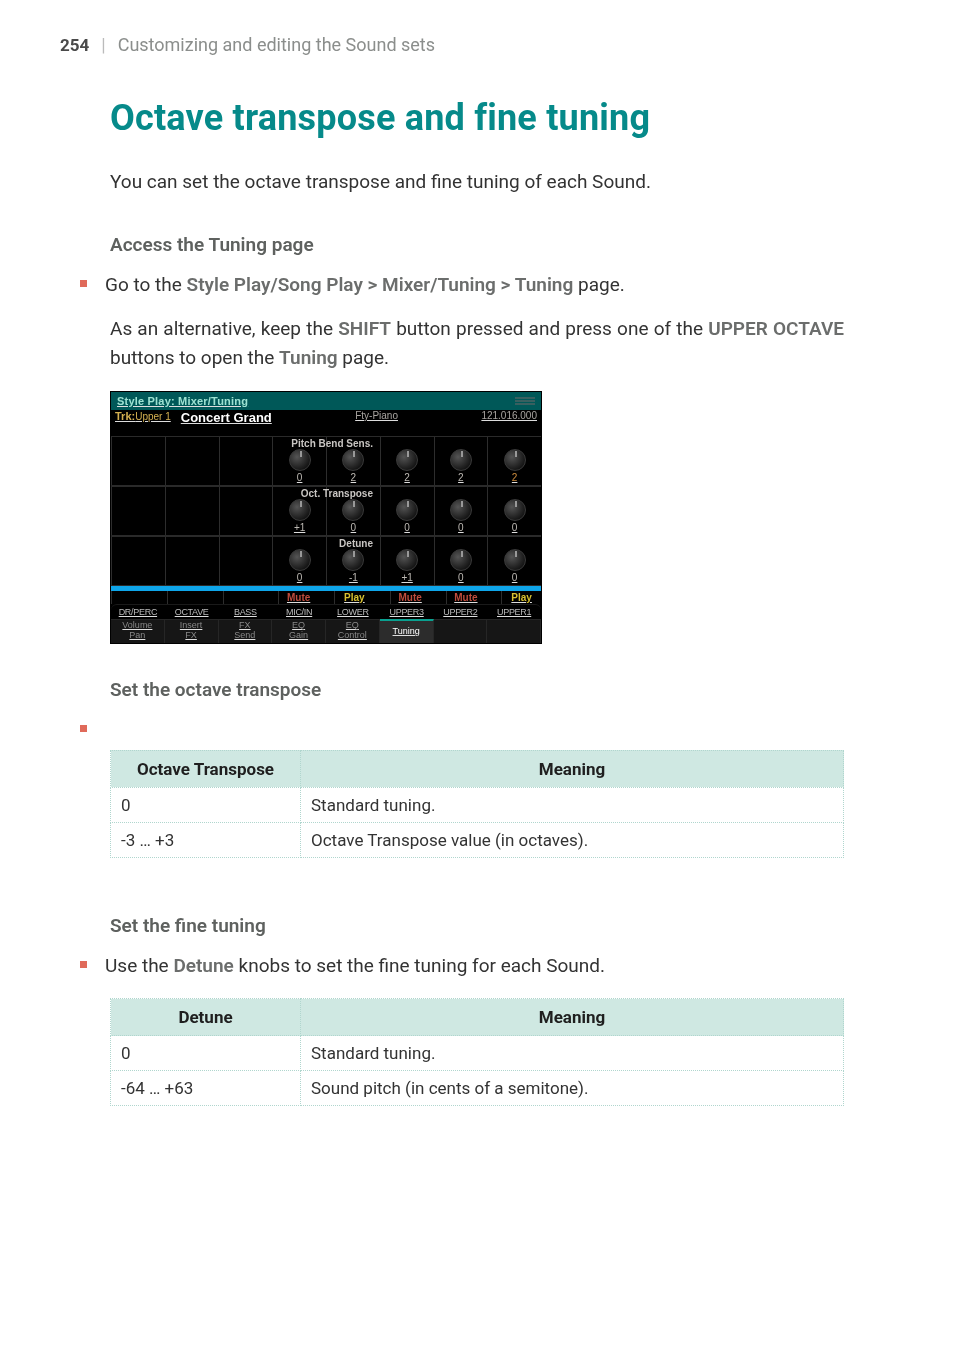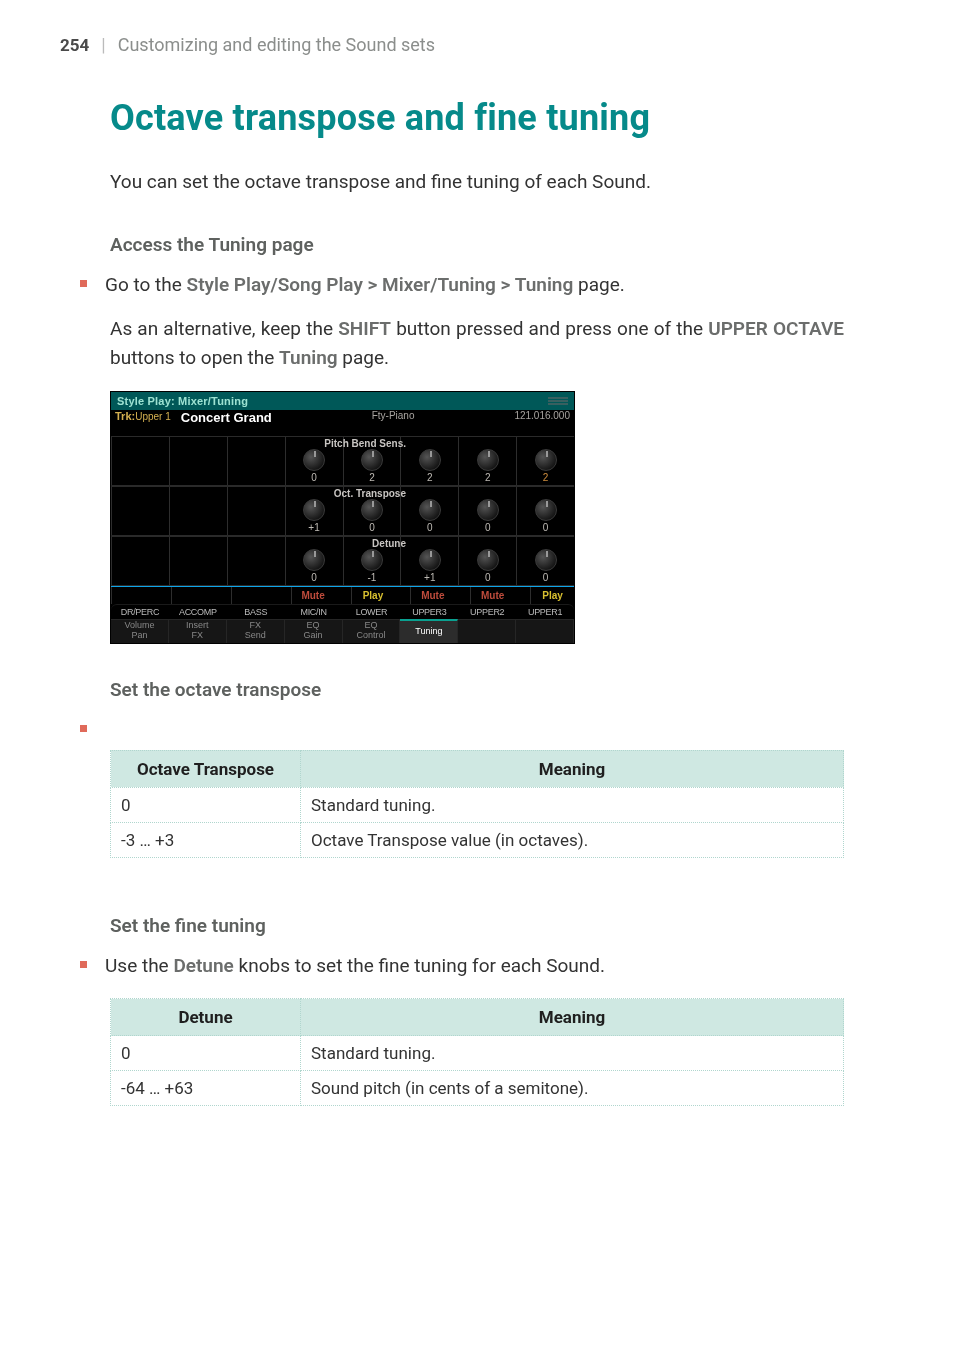--- a/index.html
+++ b/index.html
@@ -79,28 +79,29 @@
     .after-bullet {
       font-size: 19px;
       line-height: 1.55;
       color: #333;
       margin-bottom: 18px;
       text-align: justify;
     }
 
     
     .device-screen {
-      width: 465px;
+      width: 432px;
       background: #000;
       font-family: Verdana, Tahoma, sans-serif;
       font-size: 11px;
       color: #ddd;
       margin-top: 6px;
       margin-bottom: 18px;
       border: 1px solid #000;
+      text-decoration: underline;
     }
     .ds-titlebar {
       display: flex;
       align-items: center;
       background: #005858;
       color: #9de2d2;
       height: 18px;
       padding: 0 6px;
       font-weight: 700;
       letter-spacing: 0.2px;
@@ -164,21 +165,21 @@
       margin-bottom: 1px;
       position: relative;
     }
     .ds-cell .knob::before {
       content: ''; position: absolute; width: 2px; height: 6px; background: #999;
       left: 10px; top: 1px;
     }
     .ds-cell.active-orange { color: #cf8e3e; }
     .ds-muteplay {
       display: flex;
-      border-top: 1px solid #0ea5e9;
+      border-top: 5px solid #0ea5e9;
       height: 18px;
       gap: 16px;
     }
     .ds-mp-cell {
       width: 58px;
       border-left: 1px solid #2d2d2d;
       display: flex; align-items:center; justify-content:center;
       font-size: 10px;
       font-weight: 700;
     }
@@ -366,21 +367,21 @@
           <div class="ds-mp-cell "></div>
           <div class="ds-mp-cell "></div>
           <div class="ds-mp-cell mute">Mute</div>
           <div class="ds-mp-cell play">Play</div>
           <div class="ds-mp-cell mute">Mute</div>
           <div class="ds-mp-cell mute">Mute</div>
           <div class="ds-mp-cell play">Play</div>
         </div>
       <div class="ds-tracklabels" id="row-tl">
           <div class="ds-tl-cell">DR/PERC</div>
-          <div class="ds-tl-cell">ACCOMP</div>
+          <div class="ds-tl-cell">OCTAVE</div>
           <div class="ds-tl-cell">BASS</div>
           <div class="ds-tl-cell">MIC/IN</div>
           <div class="ds-tl-cell">LOWER</div>
           <div class="ds-tl-cell">UPPER3</div>
           <div class="ds-tl-cell">UPPER2</div>
           <div class="ds-tl-cell">UPPER1</div>
         </div>
       <div class="ds-tabs" id="row-tabs">
           <div class="ds-tab" style="white-space: pre-line;">Volume
 Pan</div>

